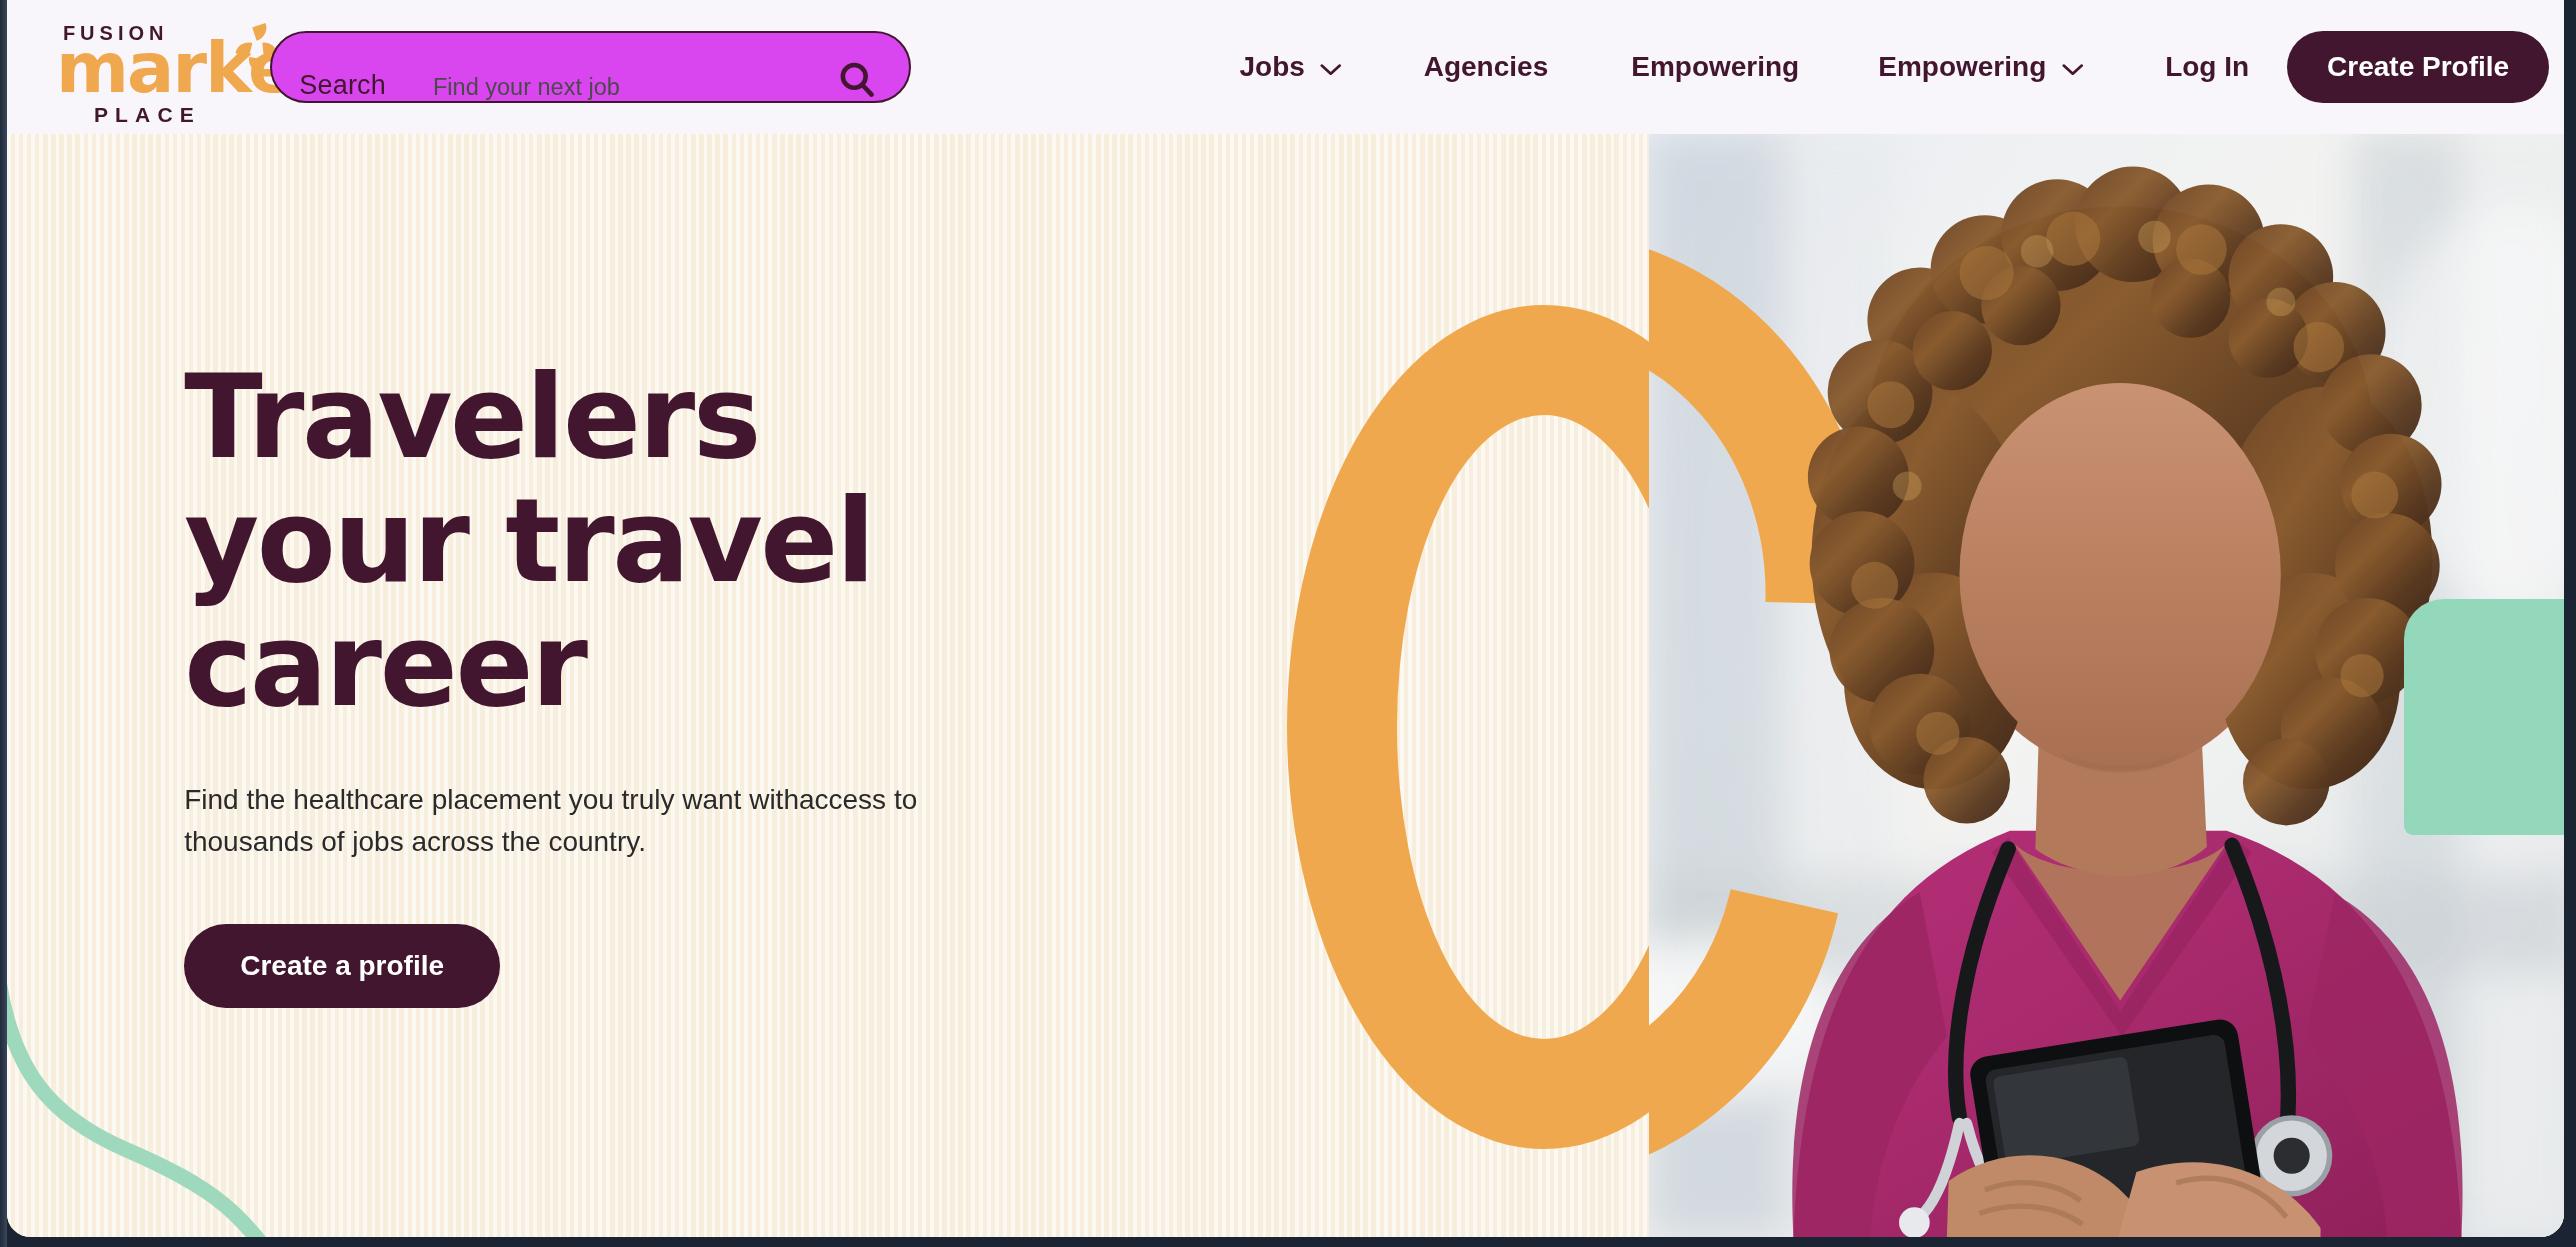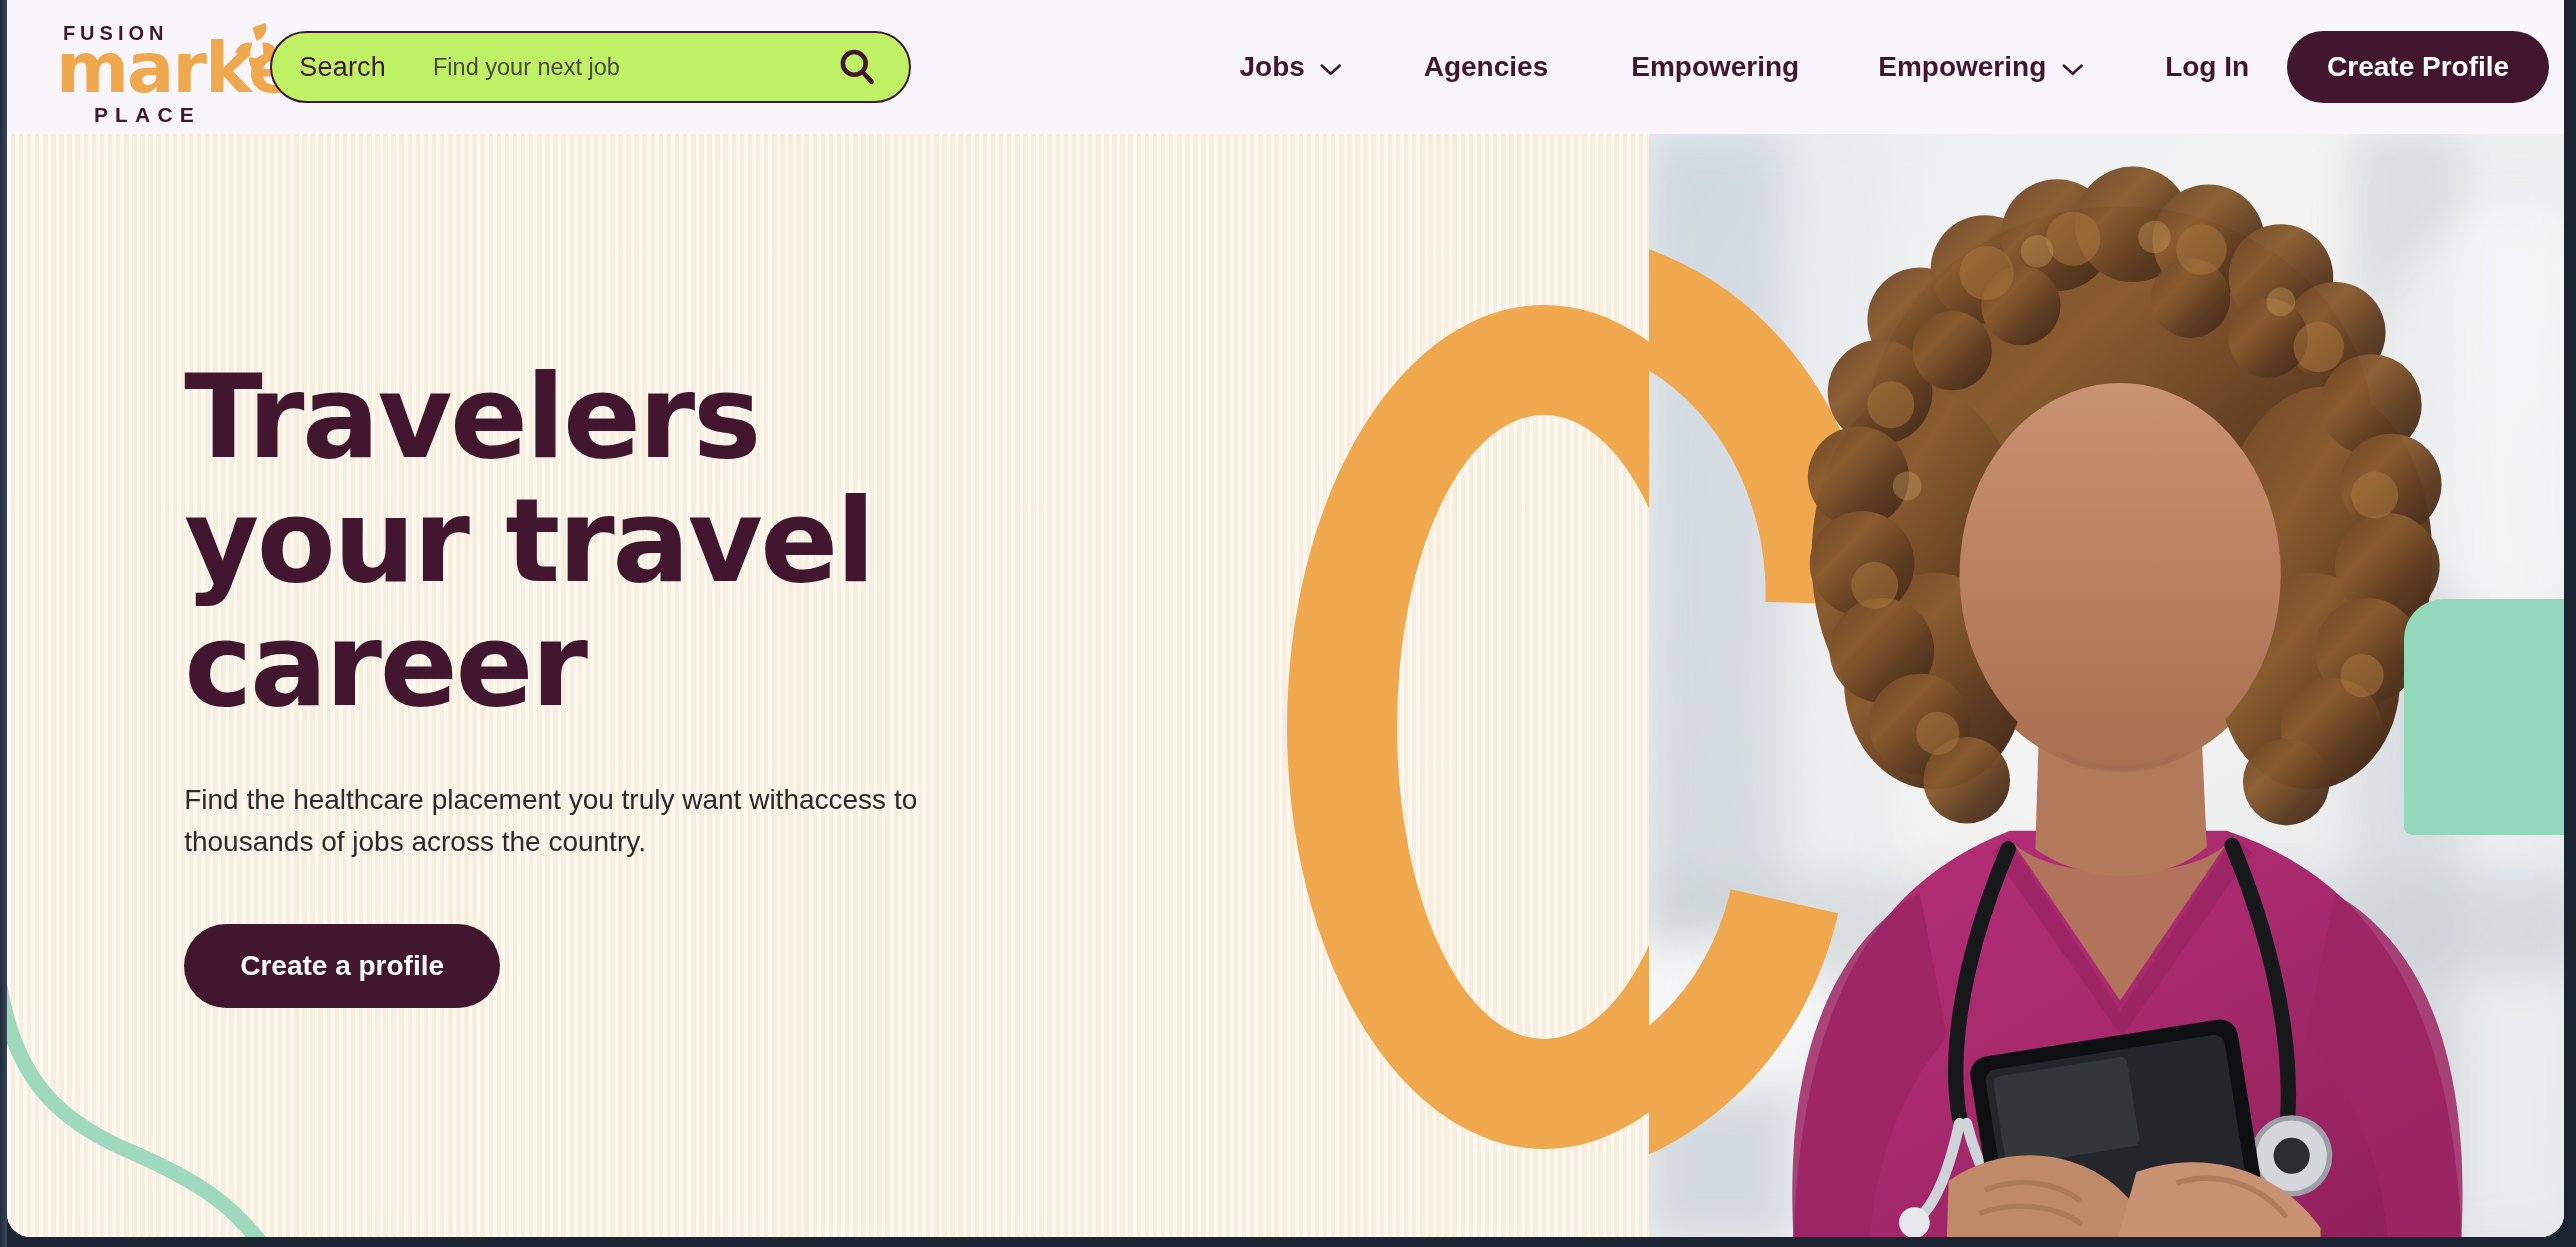--- a/index.html
+++ b/index.html
@@ -61,22 +61,22 @@
   #pw-left   { left:208px; top:28px;  width:13.5px; height:13.5px; border-radius:13.5px 0 0 0; transform:rotate(14deg);}
   #pw-right  { left:234px; top:29px;  width:13.5px; height:13.5px; border-radius:0 13.5px 0 0; transform:rotate(-6deg);}
   #pw-bottom { left:219px; top:45px;  width:13.5px; height:13.5px; border-radius:0 0 0 13.5px; transform:rotate(10deg);}
 
   
   #search-bar{
     position:relative; flex:0 0 auto;
     margin-left:5.4px;
     width:641px; height:72px;
     border:2.3px solid #42162e; border-radius:42px;
-    background:#bef264;
-    display:flex; align-items:center; cursor:text;
+    background:#d946ef;
+    display:flex; align-items:flex-end; cursor:text;
   }
   #search-label{
     margin-left:27px; font-size:27px; color:#42162e; letter-spacing:0.2px;
     white-space:nowrap;
   }
   #search-input{
     flex:1; border:none; outline:none; background:transparent;
     margin-left:47px; margin-right:9px;
     font-size:23.5px; color:#3a3a3a; font-family:"Liberation Sans", sans-serif;
   }

